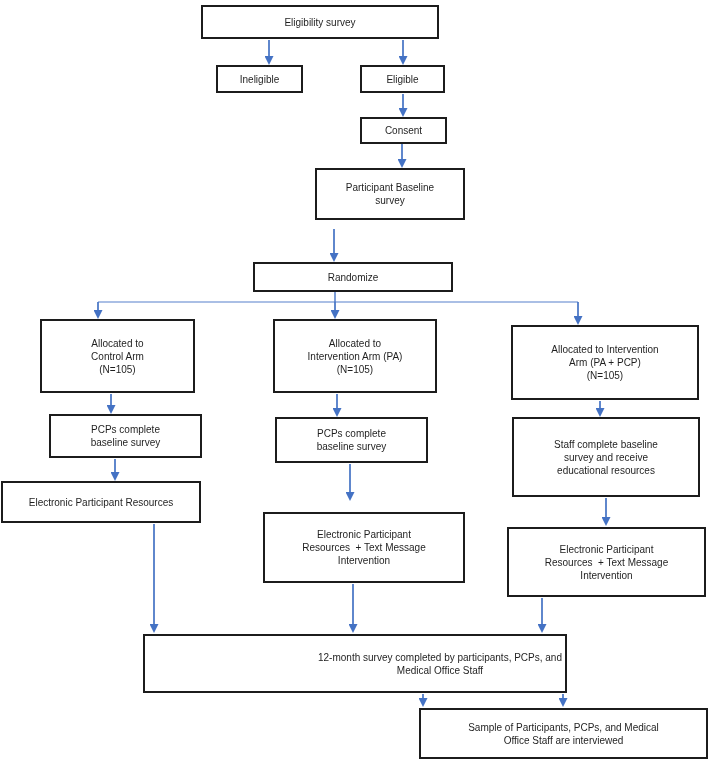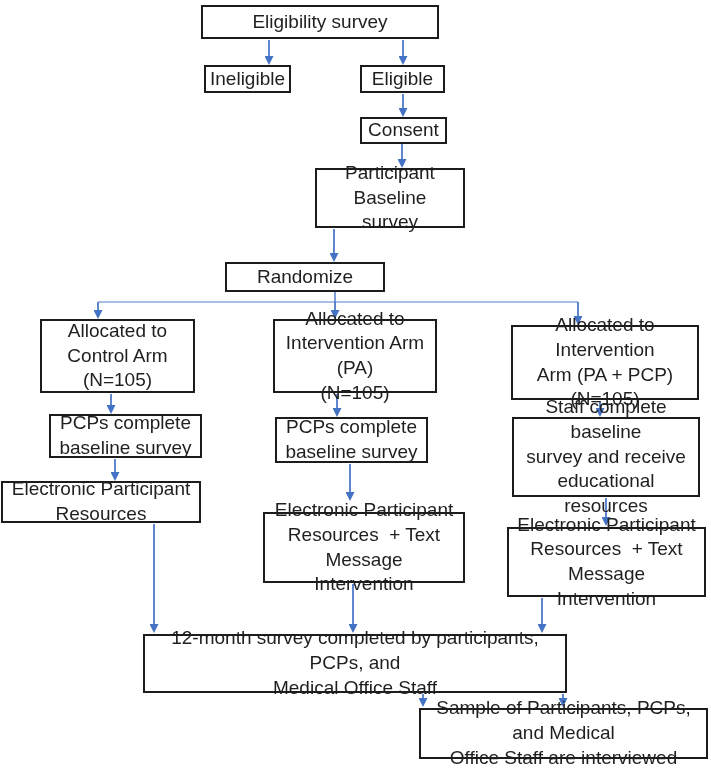--- a/index.html
+++ b/index.html
@@ -14,31 +14,31 @@
   .node{
     position:absolute;
     box-sizing:border-box;
     background:#ffffff;
     border:2px solid #1c1c1c;
     display:flex;
     align-items:center;
     justify-content:center;
     text-align:center;
     color:#1f1f1f;
-    font-size:19px;
+    font-size:10px;
     line-height:1.3;
   }
   .node .lbl{white-space:pre-wrap;display:block;padding:1px 3px;}
   
   .n-eligibility{left:201px;top:5px;width:238px;height:34px;}
-  .n-ineligible{left:204px;top:65px;width:87px;height:28px;}
+  .n-ineligible{left:216px;top:65px;width:87px;height:28px;}
   .n-eligible{left:360px;top:65px;width:85px;height:28px;}
   .n-consent{left:360px;top:117px;width:87px;height:27px;}
-  .n-baseline{left:315px;top:168px;width:150px;height:60px;}
-  .n-randomize{left:225px;top:262px;width:160px;height:30px;}
+  .n-baseline{left:315px;top:168px;width:150px;height:52px;}
+  .n-randomize{left:253px;top:262px;width:200px;height:30px;}
   .n-control{left:40px;top:319px;width:155px;height:74px;}
   .n-int-pa{left:273px;top:319px;width:164px;height:74px;}
   .n-int-papcp{left:511px;top:325px;width:188px;height:75px;}
   .n-pcp1{left:49px;top:414px;width:153px;height:44px;}
   .n-pcp2{left:275px;top:417px;width:153px;height:46px;}
   .n-pcp3{left:512px;top:417px;width:188px;height:80px;}
   .n-epr1{left:1px;top:481px;width:200px;height:42px;}
   .n-epr2{left:263px;top:512px;width:202px;height:71px;}
   .n-epr3{left:507px;top:527px;width:199px;height:70px;}
   .n-survey12{left:143px;top:634px;width:424px;height:59px;justify-content:flex-end;}

